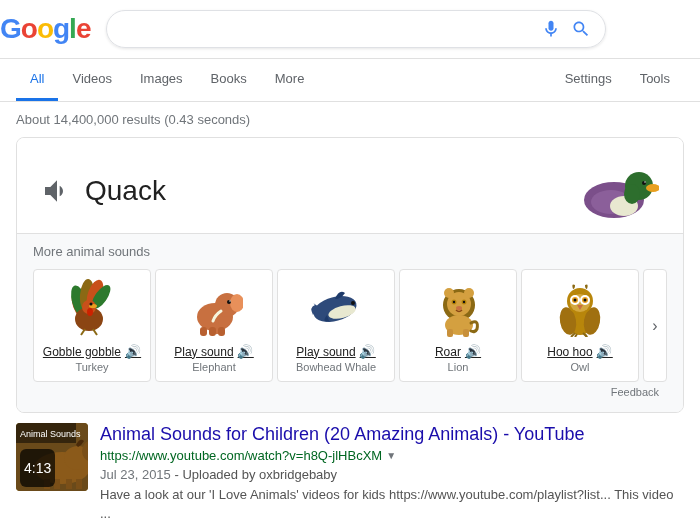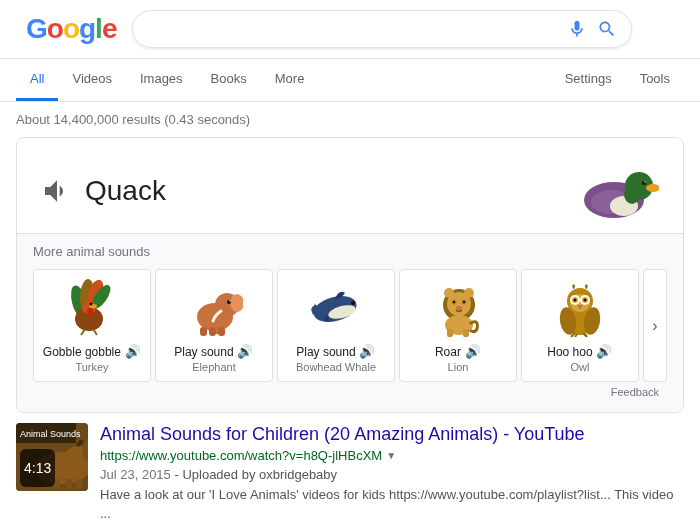--- a/index.html
+++ b/index.html
@@ -9,21 +9,21 @@
       width: 700px;
       min-height: 525px;
       font-size: 14px;
       color: #212121;
     }
 
     
     .header {
       display: flex;
       align-items: center;
-      padding: 10px 26px;
+      padding: 10px 0;
       border-bottom: 1px solid #e0e0e0;
       gap: 16px;
     }
     .logo {
       font-size: 28px;
       font-weight: bold;
       letter-spacing: -1px;
       flex-shrink: 0;
     }
     .logo-g { color: #4285F4; }
@@ -154,20 +154,21 @@
       justify-content: center;
     }
     .animal-name-row {
       display: flex;
       align-items: center;
       justify-content: center;
       gap: 4px;
       font-size: 12px;
       color: #212121;
       flex-wrap: wrap;
+      text-decoration: underline;
     }
     .animal-species {
       font-size: 11px;
       color: #70757a;
       margin-top: 2px;
     }
     .sound-icon {
       color: #4285F4;
       font-size: 13px;
     }

